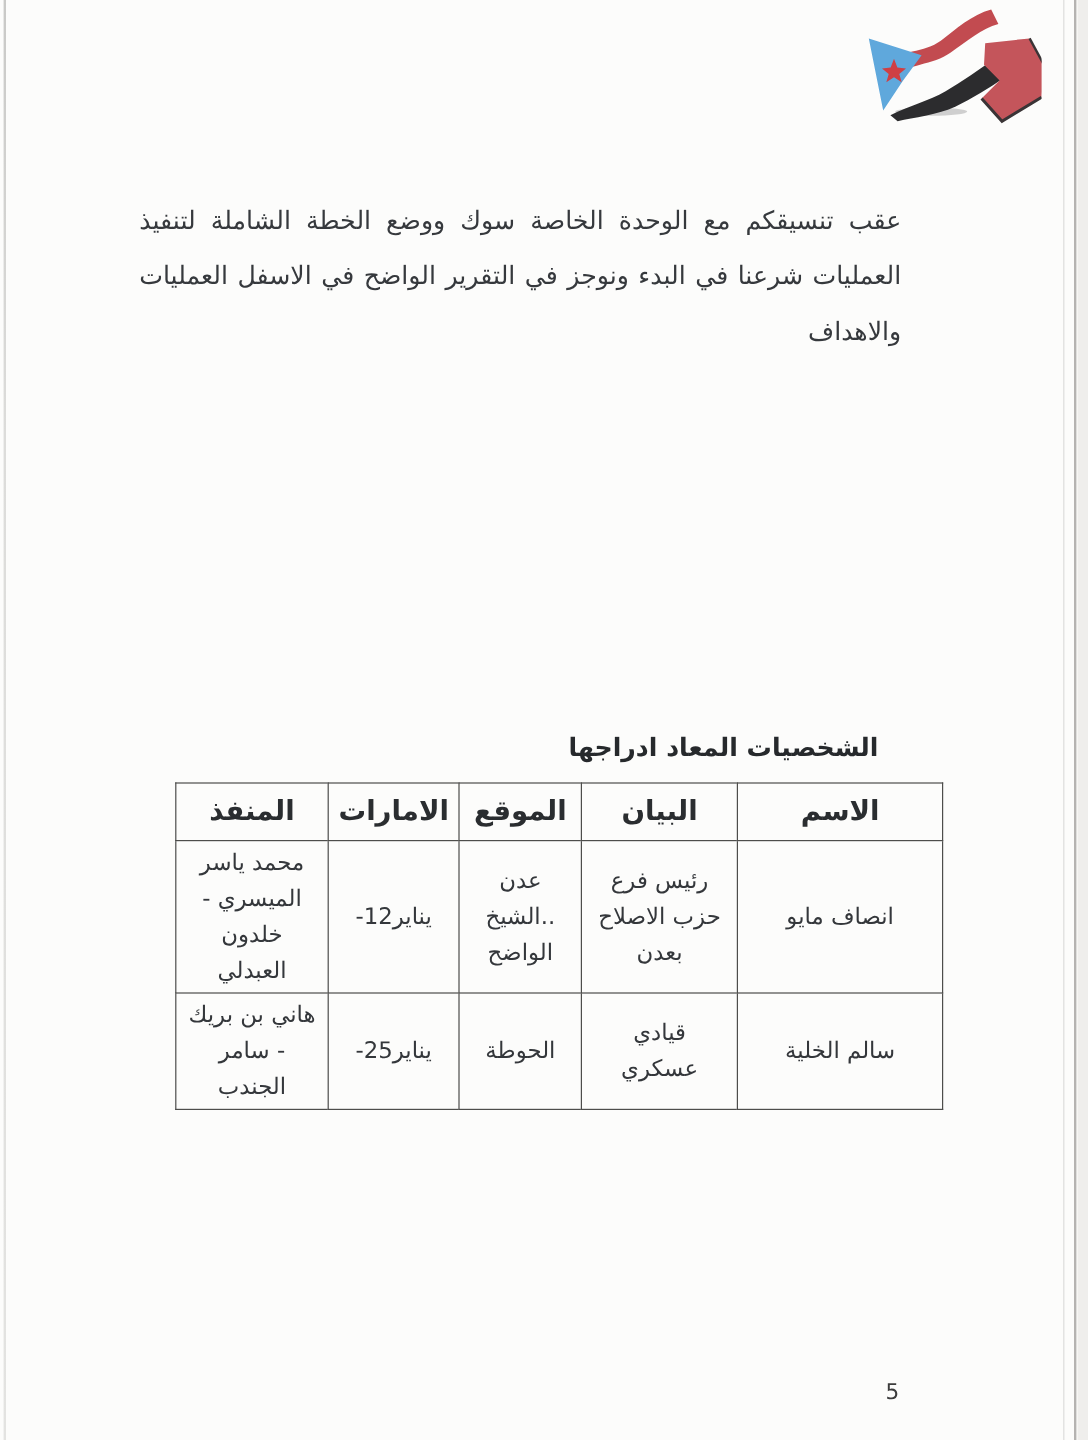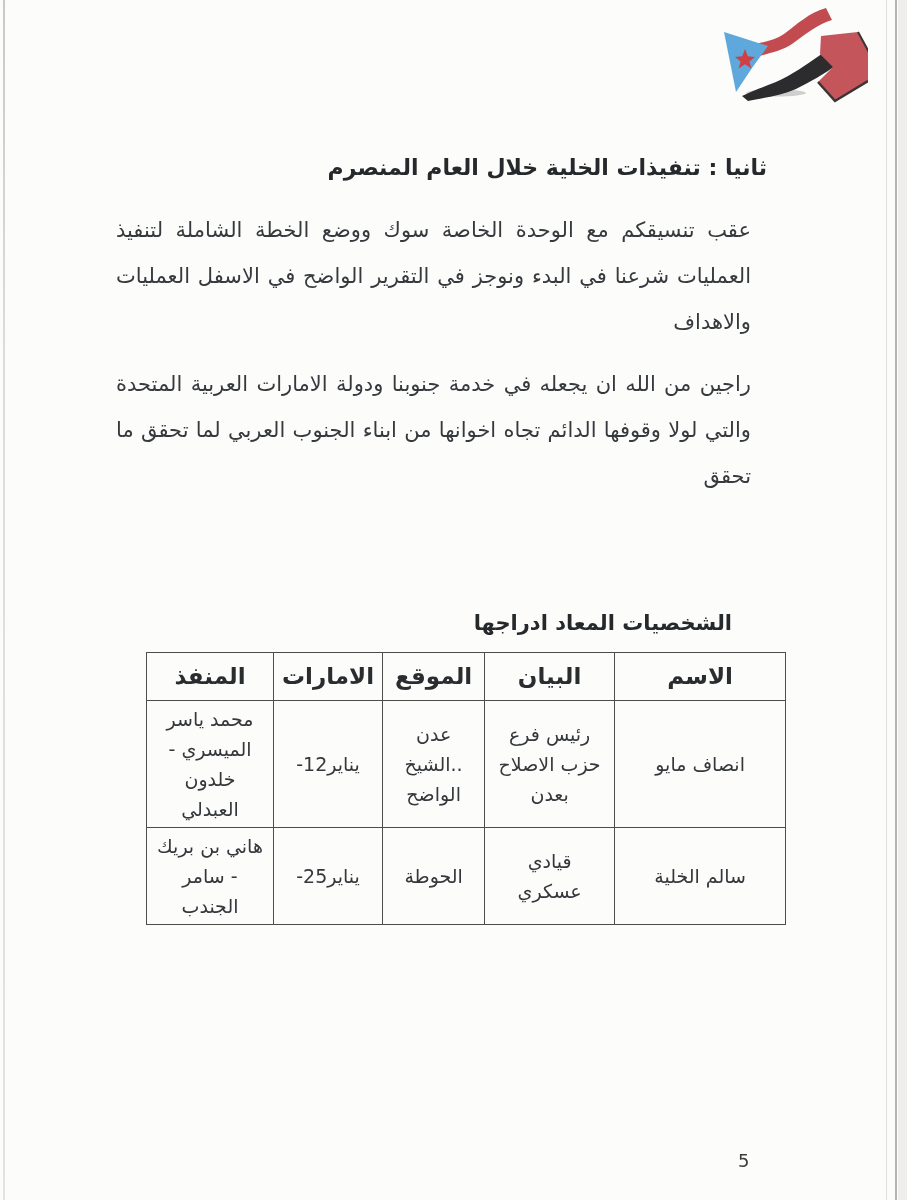--- a/index.html
+++ b/index.html
@@ -82,23 +82,21 @@
 
       <polygon points="27,45 29.8,52.2 37,53 31.4,57.6 33.4,64.5 27,60.3 20.6,64.5 22.6,57.6 17,53 24.2,52.2" fill="#cf3f44"></polygon>
 
       <polygon points="103,32 140,28 152,50 150,77 117,97 100,78 115,63 102,50" fill="#c4555b"></polygon>
       <path d="M100,78 L117,97 L150,77" fill="none" stroke="#3a3436" stroke-width="2.5"></path>
       <path d="M140,28 L152,50" fill="none" stroke="#3a3436" stroke-width="2"></path>
     </svg>
   </div>
 
   <div class="text-block">
-    <h2 class="section-heading">ثانيا : تنفيذات الخلية خلال العام المنصرم</h2>
     <p>عقب تنسيقكم مع الوحدة الخاصة سوك ووضع الخطة الشاملة لتنفيذ العمليات شرعنا في البدء ونوجز في التقرير الواضح في الاسفل العمليات والاهداف</p>
-    <p>راجين من الله ان يجعله في خدمة جنوبنا ودولة الامارات العربية المتحدة والتي لولا وقوفها الدائم تجاه اخوانها من ابناء الجنوب العربي لما تحقق ما تحقق</p>
   </div>
 
   <h3 class="table-title">الشخصيات المعاد ادراجها</h3>
 
   <table class="persons-table">
     <colgroup>
       <col style="width:171px">
       <col style="width:130px">
       <col style="width:102px">
       <col style="width:86px">

